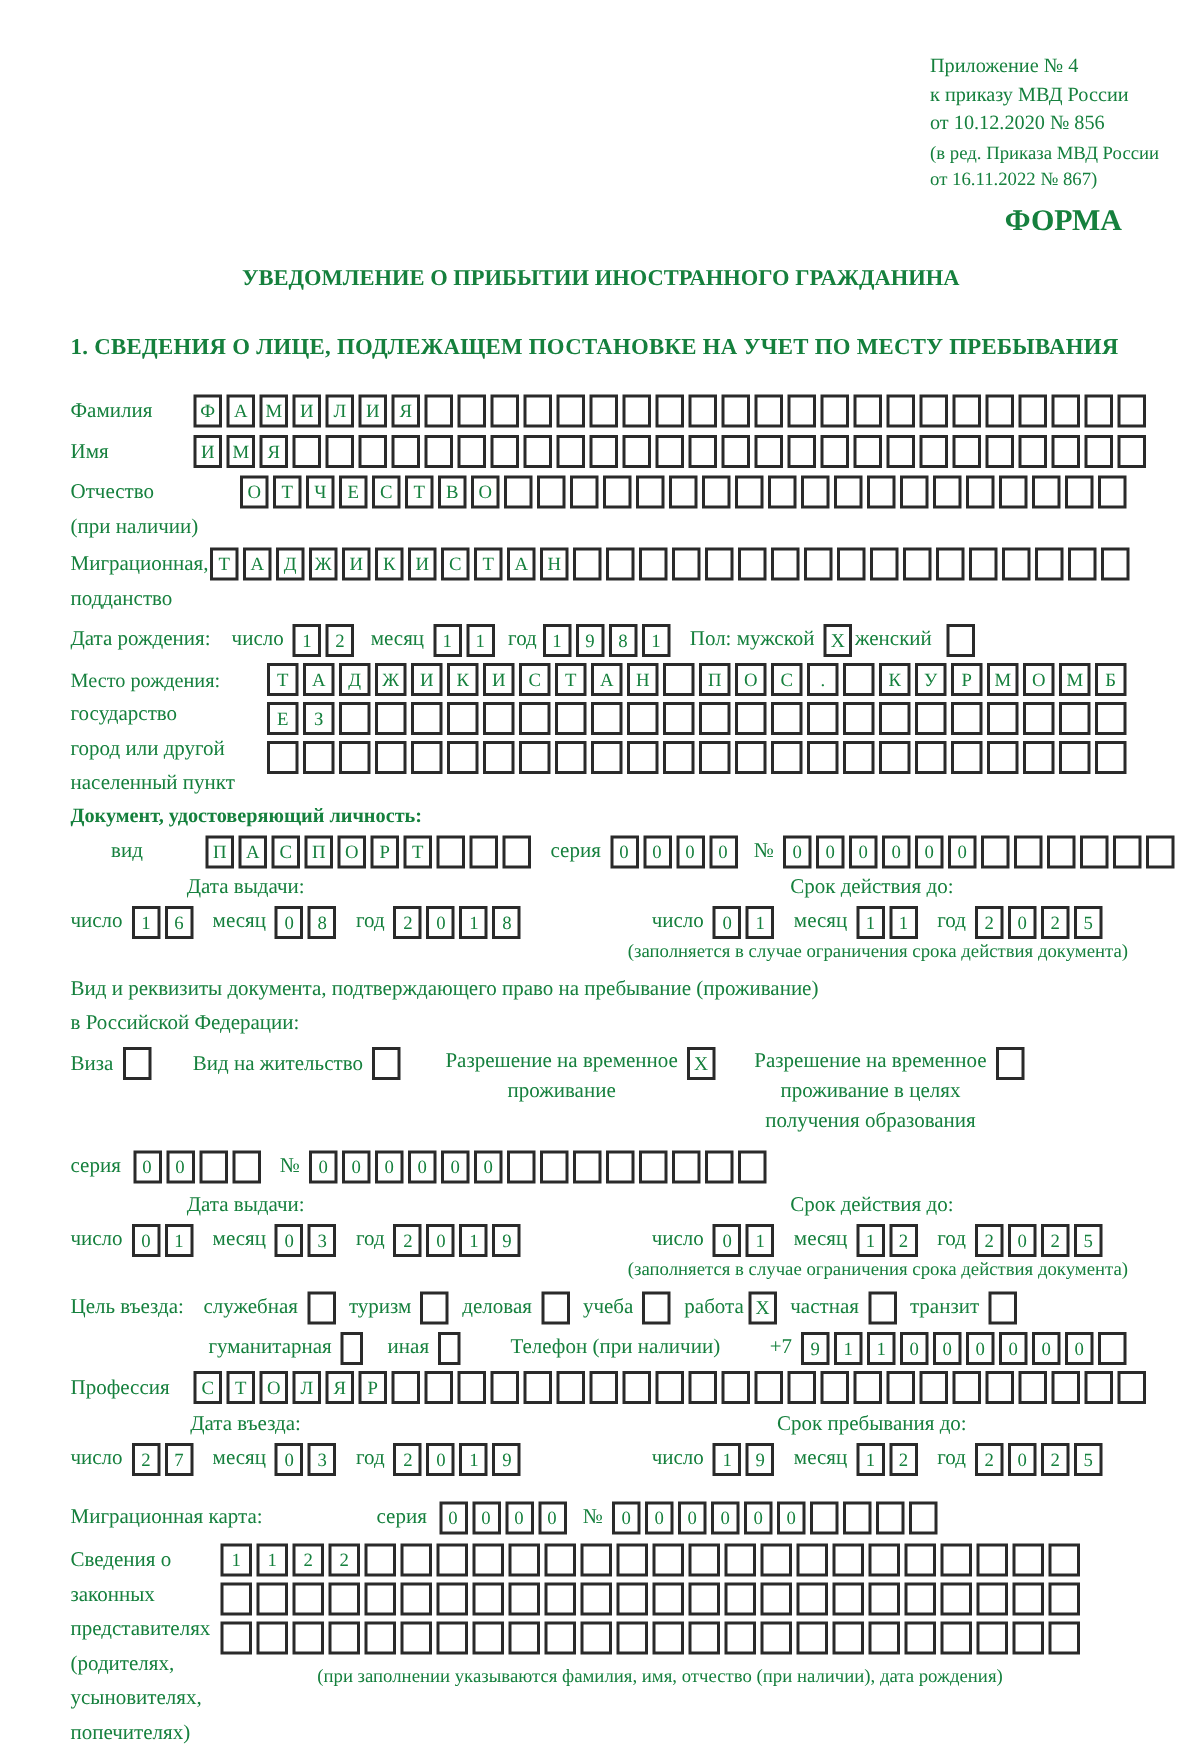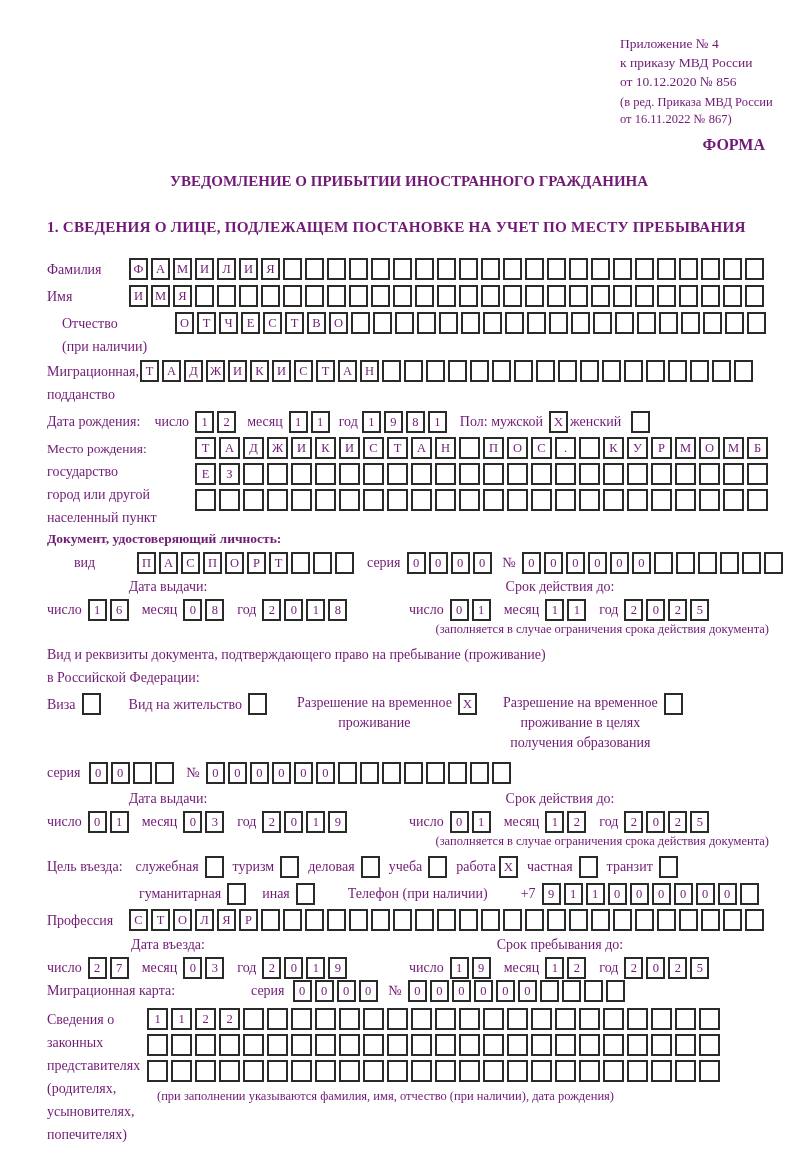--- a/index.html
+++ b/index.html
@@ -1,41 +1,41 @@
 <!DOCTYPE html>
 <html><head>
 <meta charset="utf-8">
 <style>
   html,body{margin:0;padding:0;background:#ffffff;}
   .page{
     position:relative;
     width:800px;height:1163px;
     box-sizing:border-box;
-    padding:34px 29px 0 47px;
+    padding:34px 46px 0 47px;
     background:#fff;
-    color:#701a75;
+    color:#15803d;
     font-family:"Liberation Serif","DejaVu Serif",serif;
     overflow:hidden;
   }
   
   .appendix{margin-left:573px;width:190px;}
   .appendix .l{font-size:13.5px;line-height:19px;white-space:nowrap;}
   .appendix .s{font-size:12.5px;line-height:17px;white-space:nowrap;}
   .appendix .gap{height:3px;}
-  .forma{ text-align:right; padding-right:6px; font-weight:bold; font-size:16px; margin-top:8px;}
+  .forma{ text-align:right; padding-right:6px; font-weight:bold; font-size:20px; margin-top:8px;}
   
   .title{text-align:center;font-weight:bold;font-size:15px;line-height:22px;margin-top:16px;}
   .title-underline{display:inline-block;width:74px;border-bottom:2px solid #3a3a3a;height:14px;margin-left:14px;}
   .sec-heading{margin-top:26px;font-weight:bold;font-size:15.2px;white-space:nowrap;letter-spacing:0.2px;}
   
   .r{display:flex;align-items:flex-start;margin-bottom:4px;margin-top:0;}
   .lbl{font-size:14px;line-height:23px;white-space:nowrap;}
   .lblcol .lbl{display:block;}
   .w82{width:82px;flex:0 0 82px;}
-  .w113{width:113px;flex:0 0 113px;margin-left:15px;}
+  .w113{width:113px;flex:0 0 113px;}
   .w93{width:93px;flex:0 0 93px;}
   .w118{width:118px;flex:0 0 118px;}
   .w100{width:100px;flex:0 0 100px;}
   
   .cellrow{white-space:nowrap;line-height:0;}
   .cell{
     display:inline-block;box-sizing:border-box;
     width:19px;height:22px;border:2px solid #2a2a2a;margin-right:3px;
     text-align:center;font-size:12.5px;line-height:18px;vertical-align:top;
     font-family:"Liberation Serif","DejaVu Serif",serif;
@@ -48,39 +48,39 @@
     width:19px;height:22px;border:2px solid #2a2a2a;
     text-align:center;font-size:13px;line-height:18px;vertical-align:middle;
     margin-left:6px;
   }
   .doc-heading{text-align:left;font-weight:bold;font-size:13.5px;margin:2px 0 4px 0;}
   .inline-lbl{font-size:14px;line-height:23px;white-space:nowrap;}
   .ml6{margin-left:6px;} .ml8{margin-left:8px;} .ml10{margin-left:10px;}
   .ml14{margin-left:2px;font-family:Liberation Serif, serif;} .ml16{margin-left:16px;} .ml20{margin-left:33px;}
   .mr4{margin-right:4px;} .mr6{margin-right:6px;} .mr8{margin-right:8px;}
   
-  .dates2{display:flex;margin-bottom:0;}
+  .dates2{display:flex;margin-bottom:0;gap:34px;}
   .dcol{width:50%;flex:0 0 50%;}
   .dhead{text-align:center;font-size:14px;line-height:18px;}
   .dhead.left{padding-right:120px;}
   .dhead.right{padding-right:60px;}
   .dgrp{display:flex;align-items:center;margin-top:2px;}
   .dgrp .inline-lbl{margin-right:6px;}
   .dgrp .cellrow{margin-right:10px;}
   .note{font-size:12.5px;line-height:16px;text-align:right;padding-right:2px;margin-bottom:6px;}
   .intro{font-size:14px;line-height:23px;}
   
   .stayrow{display:flex;align-items:flex-start;margin:4px 0 8px 0;}
   .stayitem{display:flex;align-items:flex-start;}
   .staytxt{font-size:14px;line-height:20px;text-align:center;}
   .staytxt div{white-space:nowrap;}
   .purpose-opt{display:flex;align-items:center;margin-left:9px;}
   .purpose-opt:first-child{margin-left:0;}
   .pr-row{display:flex;align-items:flex-start;}
-  .rep-note{font-size:12.5px;line-height:17px;text-align:left;margin-top:6px;margin-left:10px;white-space:nowrap;}
+  .rep-note{font-size:12.5px;line-height:17px;text-align:center;margin-top:6px;margin-left:10px;white-space:nowrap;}
 </style>
 </head>
 <body>
 
 <div class="page">
 
   <div class="appendix">
     <div class="l">Приложение № 4</div>
     <div class="l">к приказу МВД России</div>
     <div class="l">от 10.12.2020 № 856</div>
@@ -289,21 +289,21 @@
     <span class="inline-lbl ml20">Телефон (при наличии)</span>
     <span class="inline-lbl ml20 mr6">+7</span>
     <span class="cellrow"><span class="cell">9</span><span class="cell">1</span><span class="cell">1</span><span class="cell">0</span><span class="cell">0</span><span class="cell">0</span><span class="cell">0</span><span class="cell">0</span><span class="cell">0</span><span class="cell"></span></span>
   </div>
 
   <div class="r" style="margin-bottom:4px;">
     <span class="lbl w82">Профессия</span>
     <span class="cellrow"><span class="cell">С</span><span class="cell">Т</span><span class="cell">О</span><span class="cell">Л</span><span class="cell">Я</span><span class="cell">Р</span><span class="cell"></span><span class="cell"></span><span class="cell"></span><span class="cell"></span><span class="cell"></span><span class="cell"></span><span class="cell"></span><span class="cell"></span><span class="cell"></span><span class="cell"></span><span class="cell"></span><span class="cell"></span><span class="cell"></span><span class="cell"></span><span class="cell"></span><span class="cell"></span><span class="cell"></span><span class="cell"></span><span class="cell"></span><span class="cell"></span><span class="cell"></span><span class="cell"></span><span class="cell"></span></span>
   </div>
 
-  <div class="dates2" style="margin-bottom:0;align-items:flex-end;">
+  <div class="dates2" style="margin-bottom:16px;align-items:flex-end;">
     <div class="dcol">
       <div class="dhead left">Дата въезда:</div>
       <div class="dgrp">
         <span class="inline-lbl">число</span>
         <span class="cellrow"><span class="cell">2</span><span class="cell">7</span></span>
         <span class="inline-lbl">месяц</span>
         <span class="cellrow"><span class="cell">0</span><span class="cell">3</span></span>
         <span class="inline-lbl">год</span>
         <span class="cellrow"><span class="cell">2</span><span class="cell">0</span><span class="cell">1</span><span class="cell">9</span></span>
       </div>

